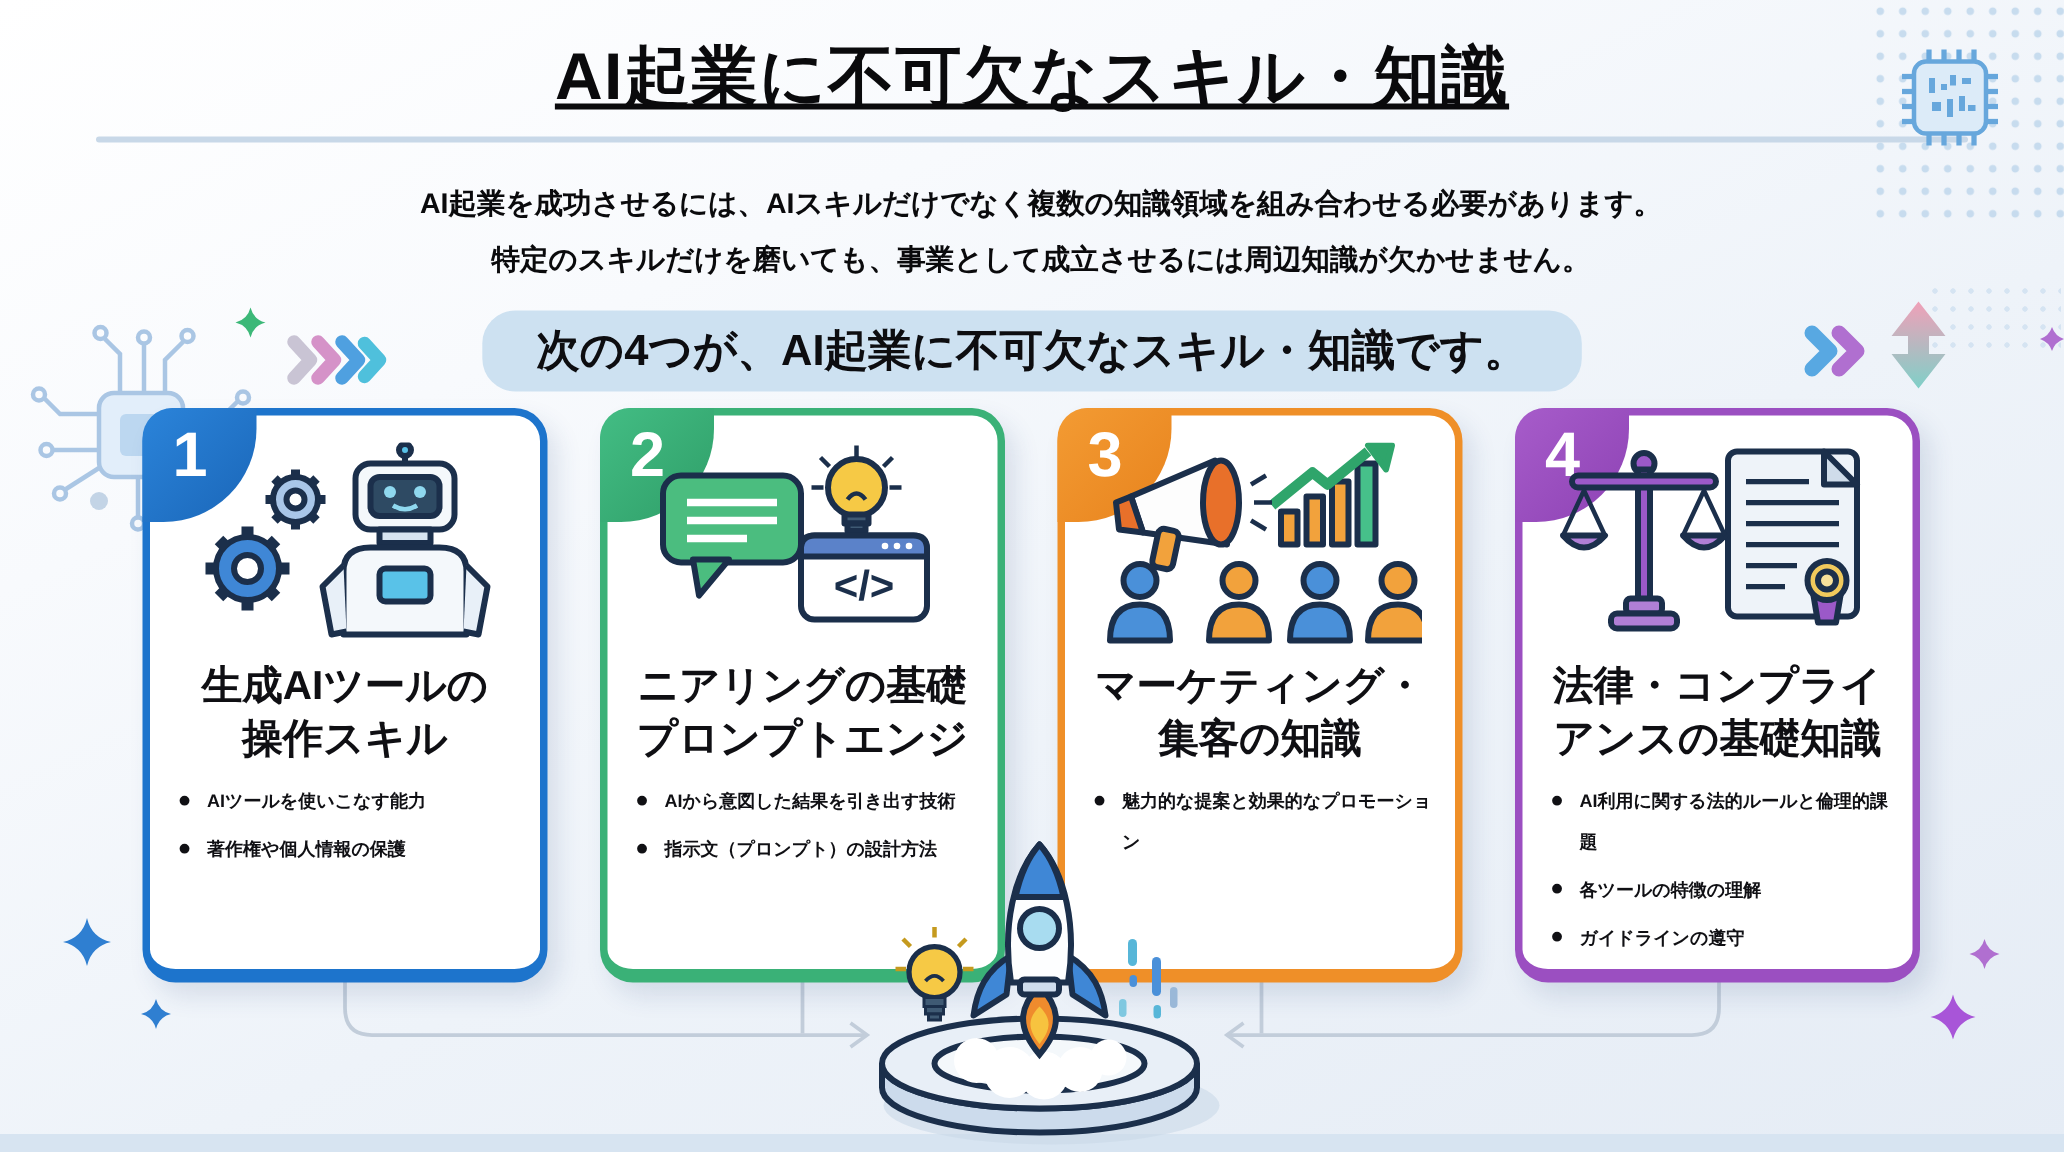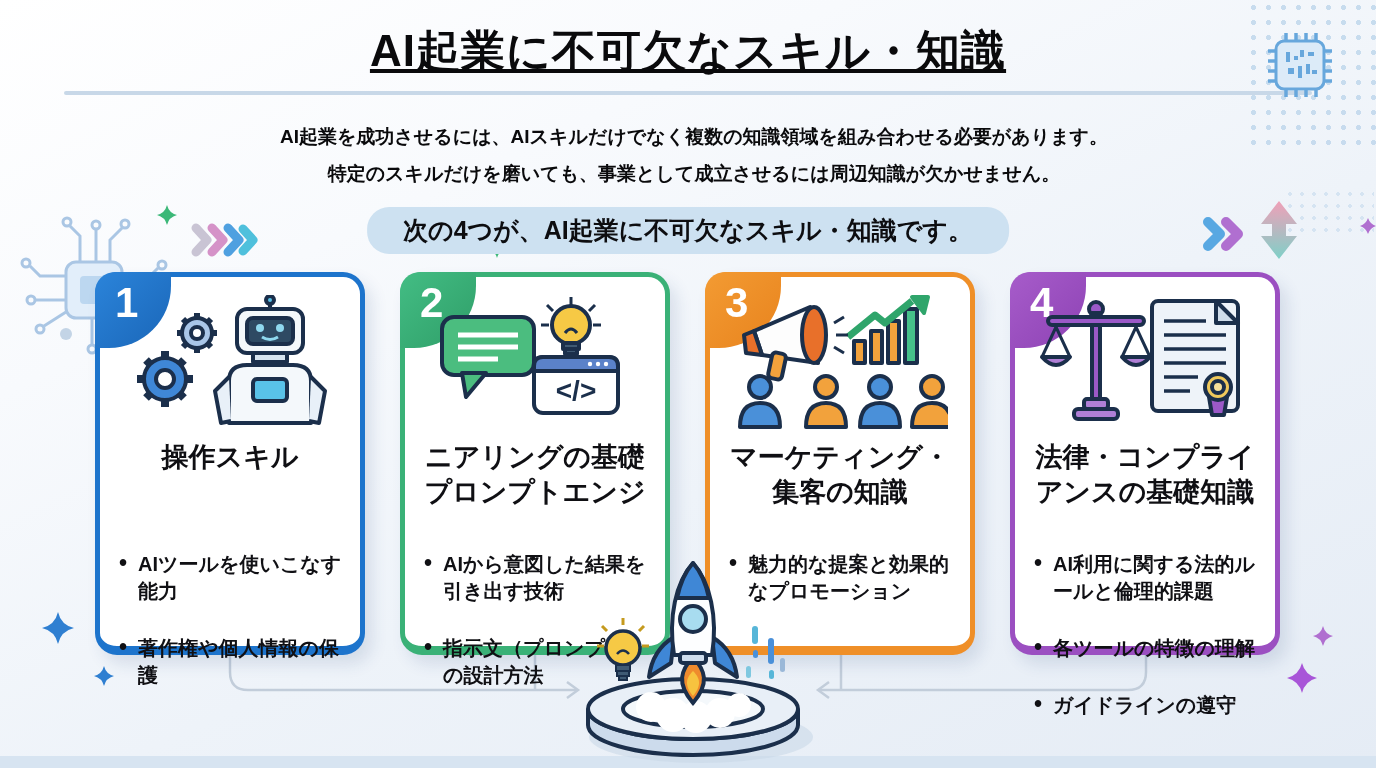--- a/index.html
+++ b/index.html
@@ -7,21 +7,21 @@
     position:relative;width:1376px;height:768px;overflow:hidden;
     font-family:"Liberation Sans",sans-serif;font-weight:bold;color:#0d0d10;
     background:linear-gradient(155deg,#ffffff 0%,#f8fafd 28%,#eef3f9 58%,#e5ecf5 100%);
   }
   .abs{position:absolute;}
   
   .page-title{top:22px;left:0;right:0;text-align:center;font-size:44px;letter-spacing:1px;color:#0a0a0c;z-index:2;text-decoration:underline;}
   .title-rule{top:91px;left:64px;width:1248px;height:4px;background:#c8d8e8;border-radius:2px;}
   .intro{top:118px;left:0;right:0;text-align:center;font-size:19px;line-height:37px;color:#0a0a0c;z-index:2;padding-left:12px;}
   .lead-pill{top:207px;left:50%;transform:translateX(-50%);background:#cde1f1;border-radius:22px;
-    padding:7px 36px;font-size:25px;white-space:nowrap;z-index:2;}
+    padding:7px 36px;font-size:29px;white-space:nowrap;z-index:2;}
   
   .dots{background-image:radial-gradient(#b9d3ea 2.3px,transparent 2.8px);background-size:15px 15px;}
   .dots-tr{top:0;right:0;width:130px;height:150px;opacity:.75;}
   .dots-r2{top:188px;right:2px;width:90px;height:52px;opacity:.5;background-size:12px 12px;
     background-image:radial-gradient(#bcd4ea 1.6px,transparent 2px);}
   
   .card{top:272px;width:270px;height:383px;background:#ffffff;border-style:solid;border-width:5px 5px 9px 5px;
     border-radius:22px;box-sizing:border-box;z-index:2;box-shadow:7px 9px 16px rgba(40,70,120,.13);}
   .card-1{left:95px;border-color:#1d74cc;}
   .card-2{left:400px;border-color:#3ab177;}
@@ -29,21 +29,21 @@
   .card-4{left:1010px;border-color:#9b4fc1;}
   .badge{position:absolute;top:-5px;left:-5px;width:76px;height:76px;border-radius:20px 0 62px 0;
     color:#fff;font-size:42px;line-height:1;padding:10px 0 0 20px;box-sizing:border-box;}
   .card-1 .badge{background:linear-gradient(135deg,#2b84da,#1a66b8);}
   .card-2 .badge{background:linear-gradient(135deg,#43bd84,#2f9e68);}
   .card-3 .badge{background:linear-gradient(135deg,#f39b33,#e8831d);}
   .card-4 .badge{background:linear-gradient(135deg,#a75cca,#8d42b4);}
   .card-icon{position:absolute;top:18px;left:50%;transform:translateX(-50%);}
   .card-title{position:absolute;top:163px;left:6px;right:6px;text-align:center;font-size:27px;line-height:35px;color:#0f0f13;}
   .card-bullets{position:absolute;top:244px;left:17px;right:8px;margin:0;padding:0;list-style:none;}
-  .card-bullets li{position:relative;padding-left:21px;font-size:20px;line-height:27px;color:#101014;margin-bottom:5px;margin-top:30px;}
+  .card-bullets li{position:relative;padding-left:21px;font-size:12px;line-height:27px;color:#101014;margin-bottom:5px;}
   .card-bullets li::before{content:"\2022";position:absolute;left:2px;top:-1px;font-size:23px;}
   
   .overlay-svg{top:0;left:0;z-index:1;}
   .rocket-wrap{left:563px;top:557px;z-index:4;}
   .bulb-wrap{left:594px;top:616px;z-index:5;}
   .drops-wrap{left:744px;top:624px;z-index:3;}
 </style>
 </head>
 <body>
 
@@ -202,20 +202,21 @@
           <circle cx="155" cy="33" r="4" fill="#8fd8ee" stroke="none"></circle>
         <path d="M137,42 Q145,47 153,42" fill="none" stroke="#8fd8ee" stroke-width="3"></path>
         <rect x="128" y="58" width="34" height="9" fill="#d7e4f0"></rect>
         <path d="M104,128 L104,86 Q104,70 122,70 L168,70 Q186,70 186,86 L186,128 Z" fill="#f4f8fb"></path>
         <rect x="128" y="84" width="34" height="22" rx="4" fill="#59c2e8"></rect>
         <path d="M104,82 L90,96 L96,128 L106,126" fill="#e8f0f8"></path>
         <path d="M186,82 L200,96 L194,128 L184,126" fill="#e8f0f8"></path>
       </g>
     </svg>
     <div class="card-title">
+      <div>生成AIツールの</div>
       <div>操作スキル</div>
     </div>
     <ul class="card-bullets">
       <li>AIツールを使いこなす能力</li>
       <li>著作権や個人情報の保護</li>
     </ul>
   </div>
 
   <div class="abs card card-2">
     <div class="badge">2</div>

